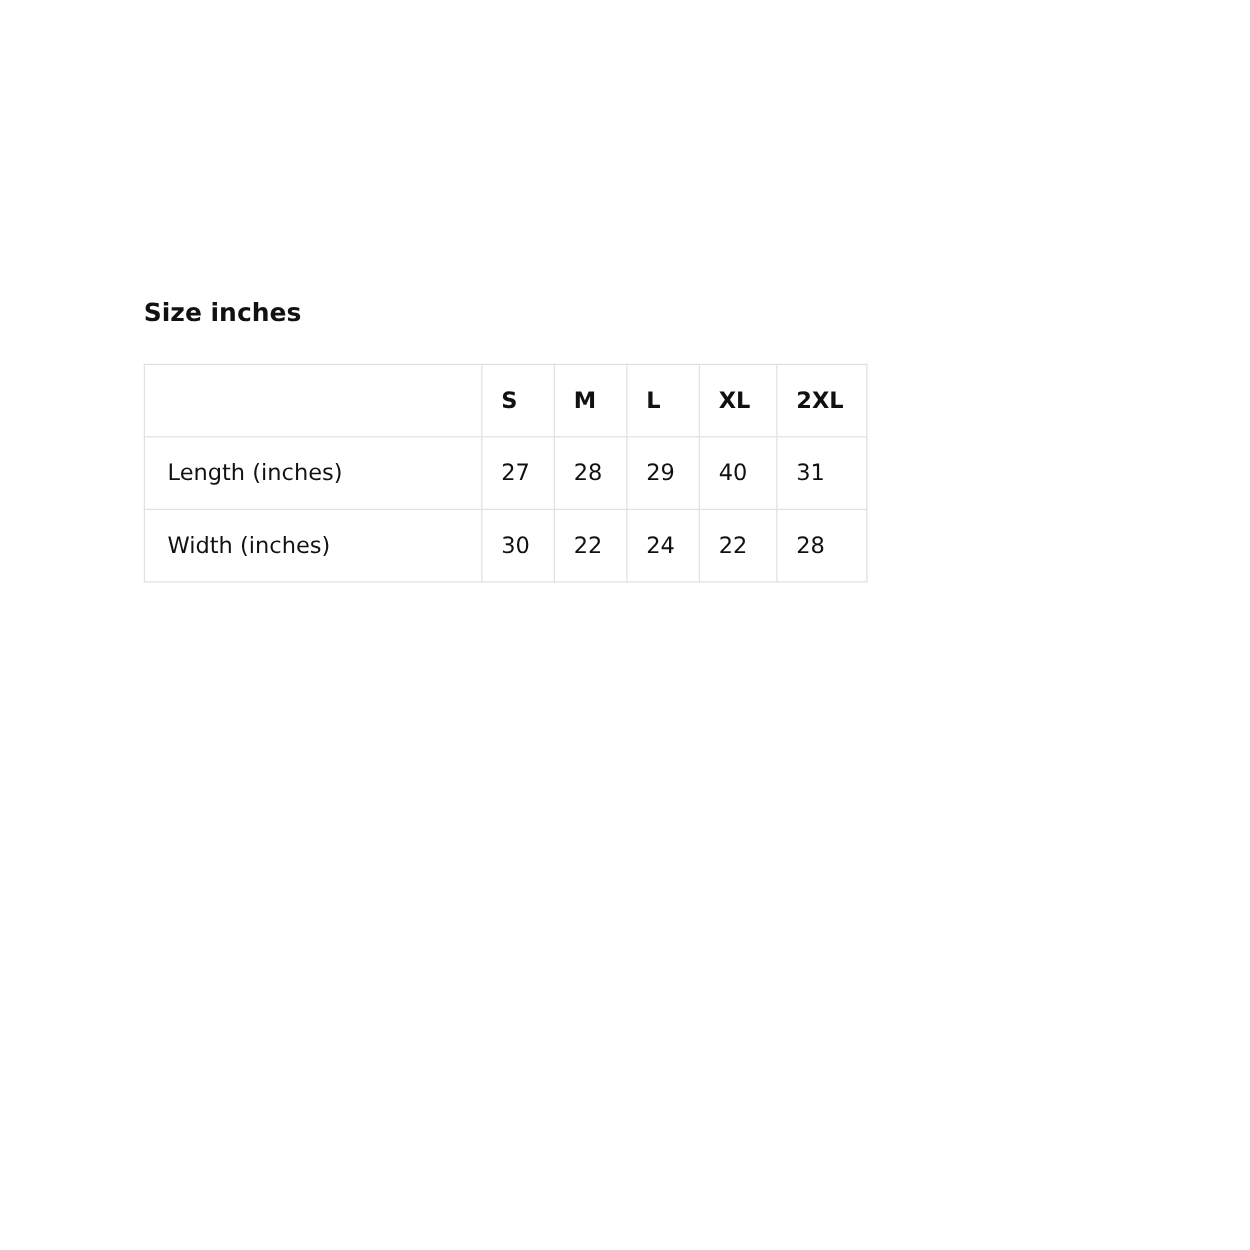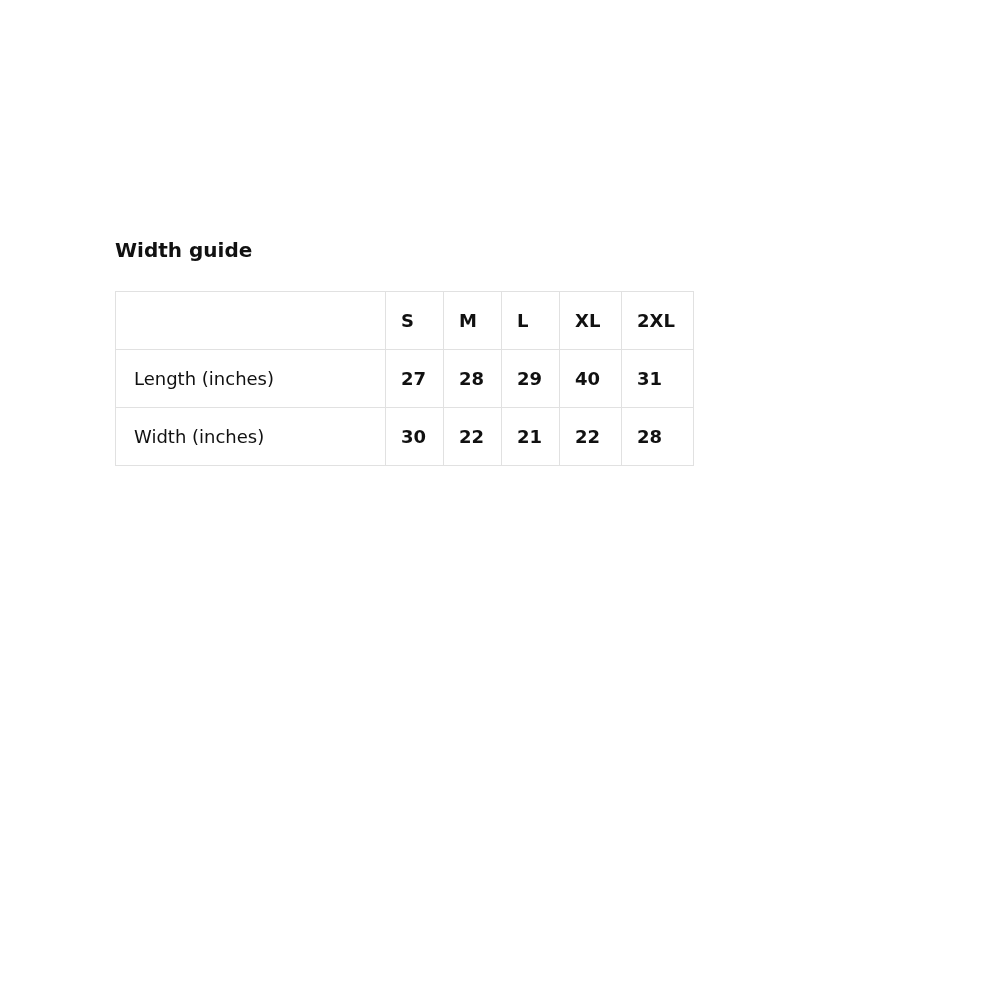--- a/index.html
+++ b/index.html
@@ -39,21 +39,21 @@
     background: #ffffff;
   }
   table.size-table th,
   table.size-table td {
     border: 1px solid #e1e1e1;
     height: 57px;
     padding: 0 0 0 15px;
     text-align: left;
     vertical-align: middle;
     font-size: 18px;
-    font-weight: 700;
+    font-weight: 400;
     color: #111111;
     white-space: nowrap;
     overflow: hidden;
   }
   table.size-table th {
     font-weight: 700;
   }
   table.size-table td.row-label {
     font-weight: 400;
     padding-left: 18px;
@@ -63,21 +63,21 @@
   col.c-m     { width: 58px; }
   col.c-l     { width: 58px; }
   col.c-xl    { width: 62px; }
   col.c-2xl   { width: 72px; }
 </style>
 </head>
 <body>
 
 <div class="canvas">
 
-  <h2 class="title">Width guide</h2>
+  <h2 class="title">Size inches</h2>
 
   <table class="size-table">
     <colgroup>
       <col class="c-label">
         <col class="c-s">
         <col class="c-m">
         <col class="c-l">
         <col class="c-xl">
         <col class="c-2xl">
     </colgroup>
@@ -97,20 +97,20 @@
         <td>27</td>
         <td>28</td>
         <td>29</td>
         <td>40</td>
         <td>31</td>
       </tr>
       <tr>
         <td class="row-label">Width (inches)</td>
         <td>30</td>
         <td>22</td>
-        <td>21</td>
+        <td>24</td>
         <td>22</td>
         <td>28</td>
       </tr>
     </tbody>
   </table>
 
 </div>
 
 </body></html>

